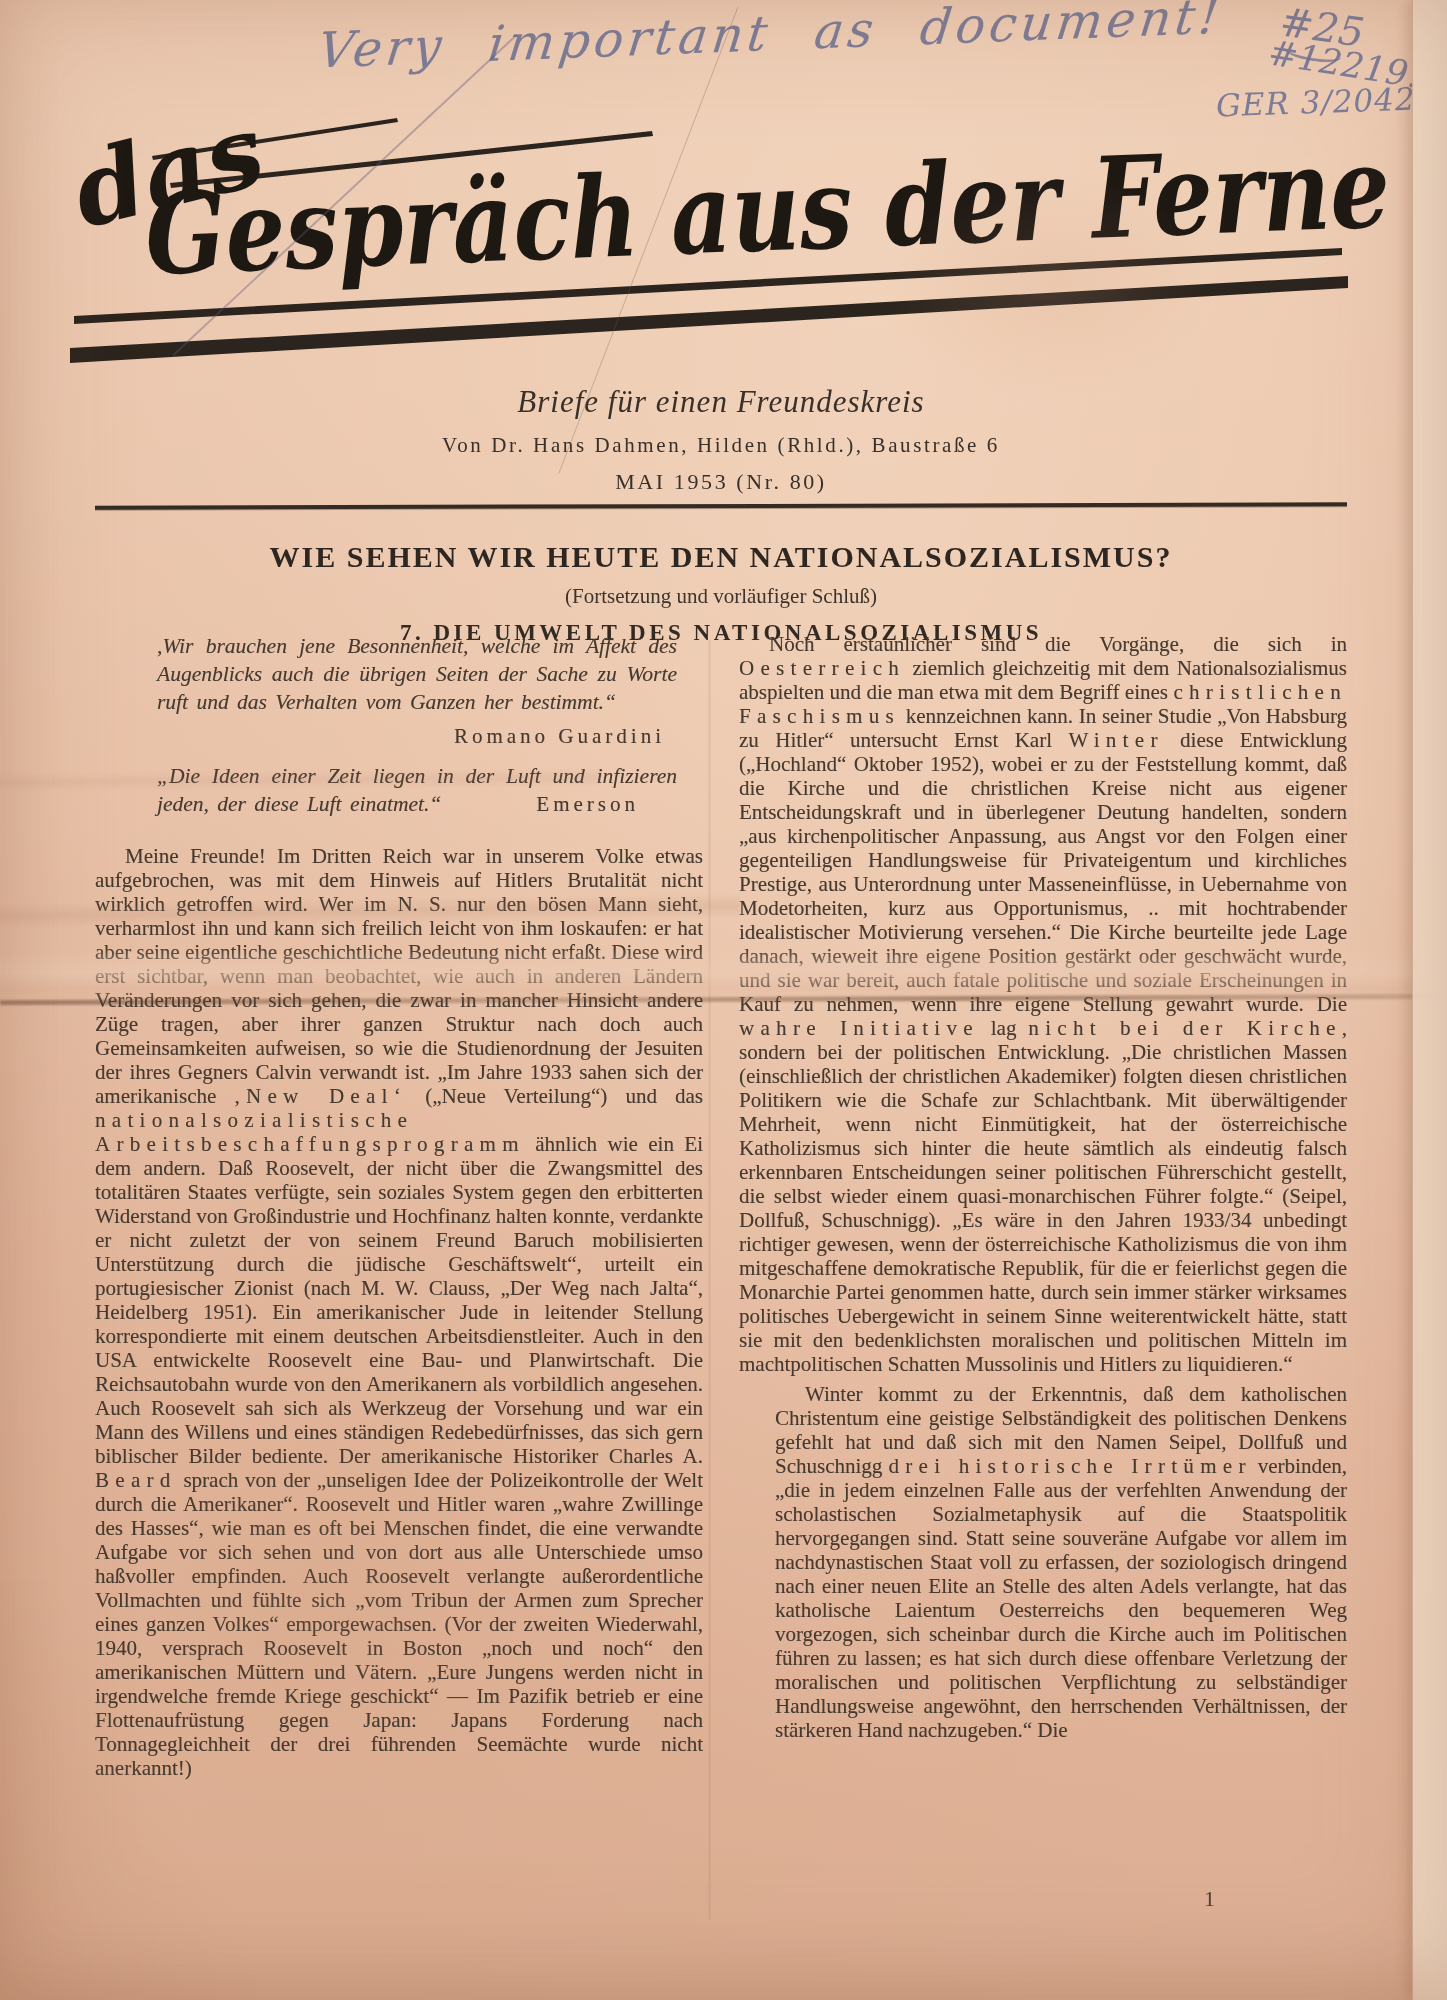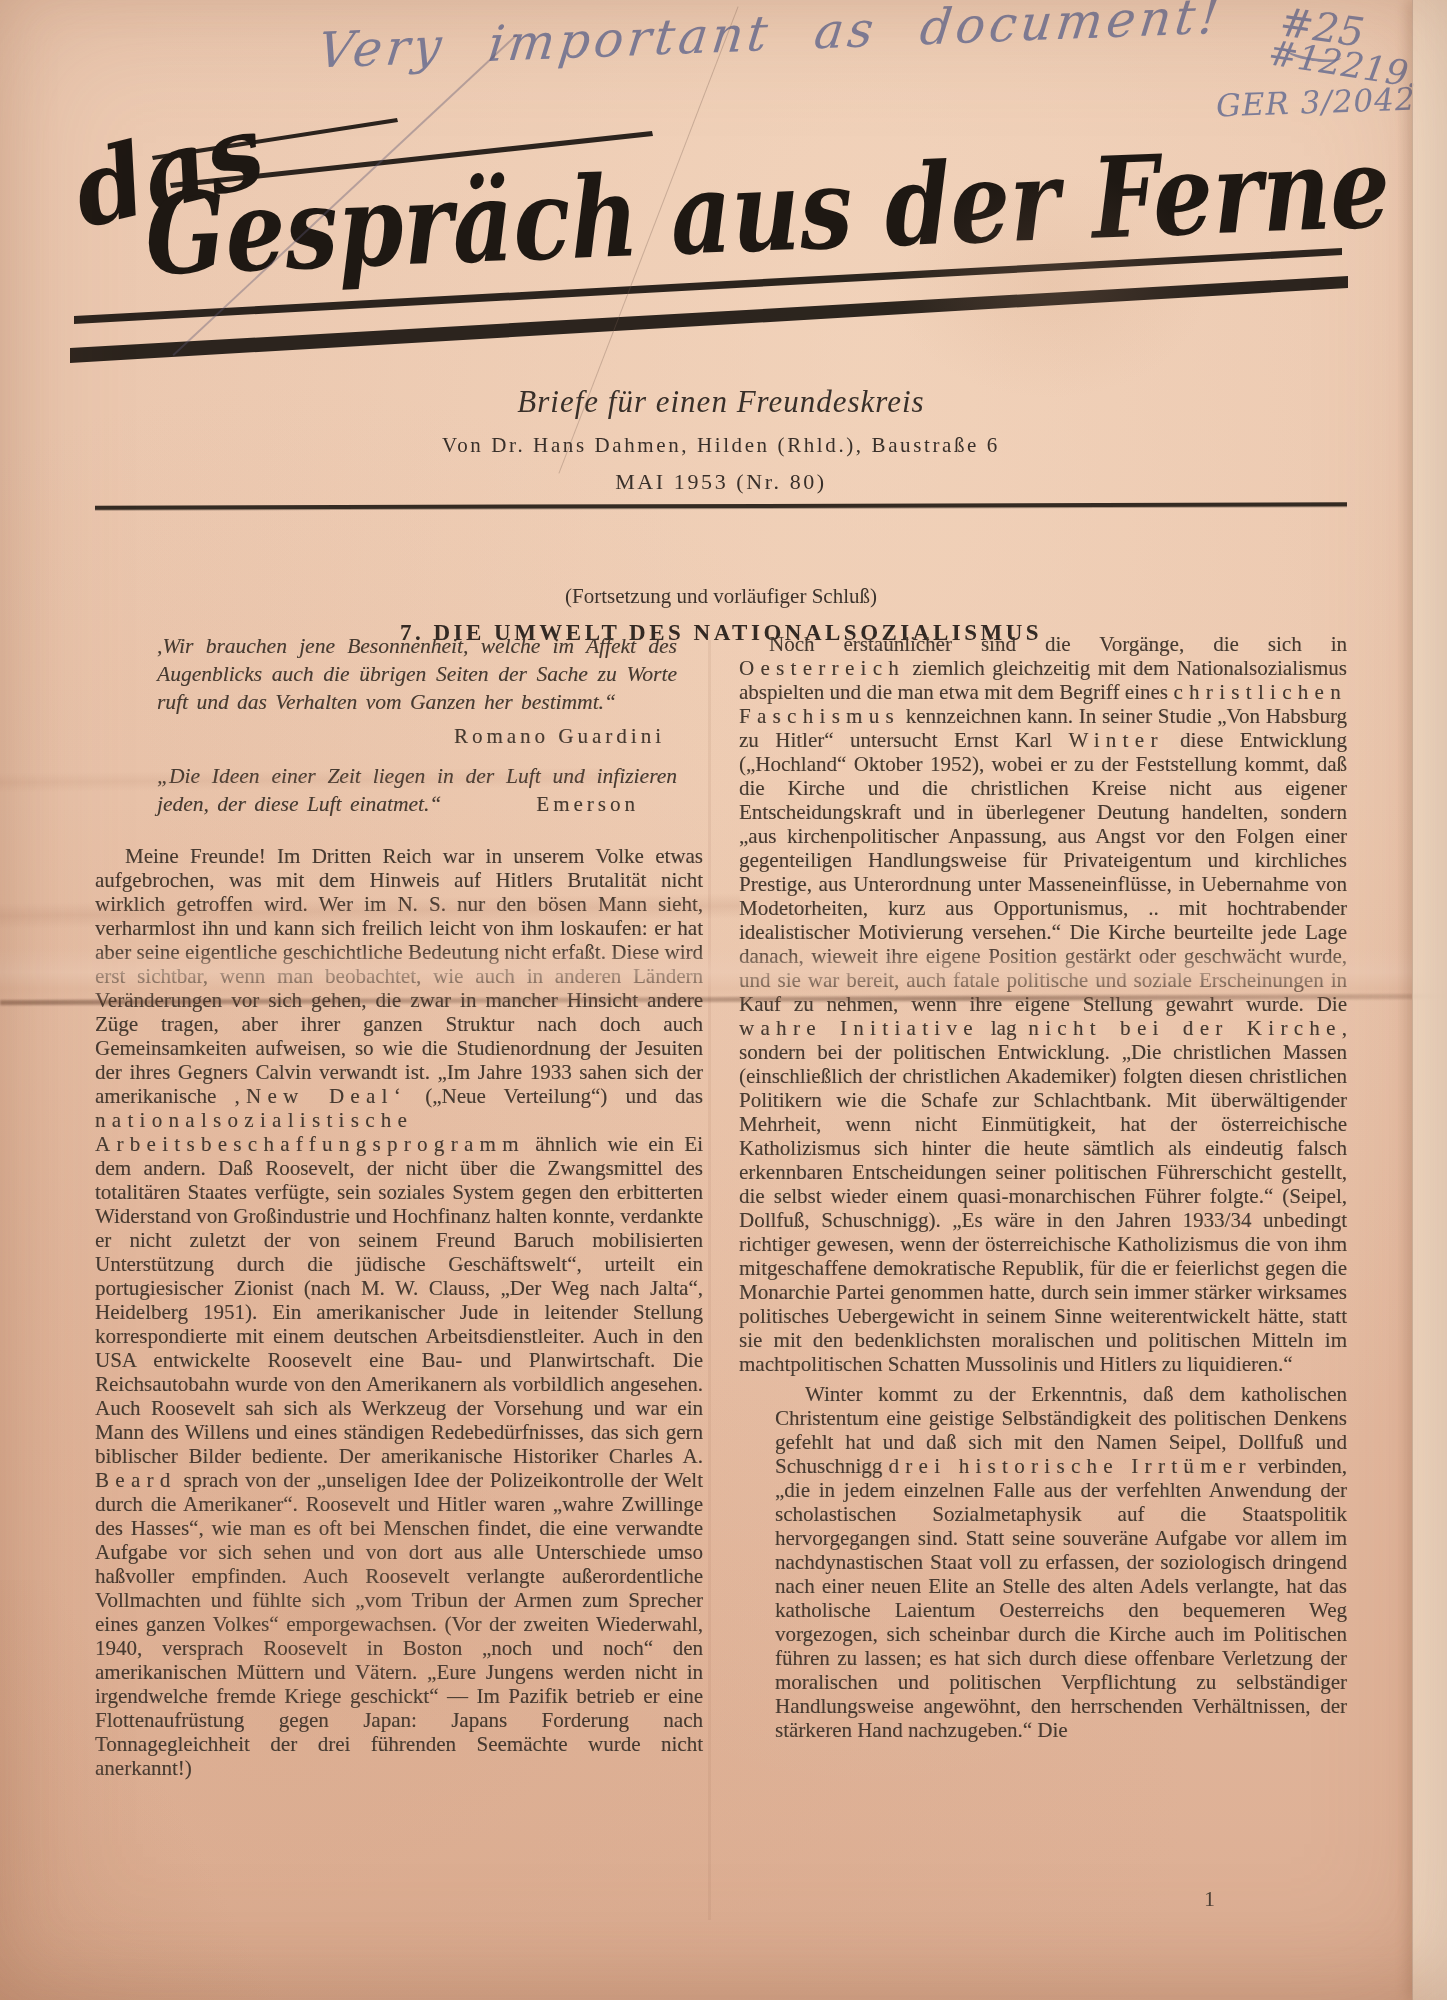--- a/index.html
+++ b/index.html
@@ -87,20 +87,21 @@
     </g>
     <text x="26" y="140" font-family="DejaVu Serif, serif" font-style="italic" font-weight="bold" font-size="100" fill="#1e1813" transform="rotate(-14 70 120)">das</text>
     <text x="95" y="196" font-family="DejaVu Serif, serif" font-style="italic" font-weight="bold" font-size="112" fill="#1e1813" textLength="1245" lengthAdjust="spacingAndGlyphs" transform="rotate(-2.2 95 196)">Gespräch aus der Ferne</text>
   </svg>
 
   <div class="abs ctr subtitle">Briefe für einen Freundeskreis</div>
   <div class="abs ctr byline">Von Dr. Hans Dahmen, Hilden (Rhld.), Baustraße 6</div>
   <div class="abs ctr issue">MAI 1953 (Nr. 80)</div>
   <div class="abs rule"></div>
 
+  <div class="abs ctr art-title">WIE SEHEN WIR HEUTE DEN NATIONALSOZIALISMUS?</div>
   <div class="abs ctr art-sub">(Fortsetzung und vorläufiger Schluß)</div>
   <div class="abs ctr art-sec">7. DIE UMWELT DES NATIONALSOZIALISMUS</div>
 
   <div class="abs columns">
     <div class="col">
       <div class="epigraph">,Wir brauchen jene Besonnenheit, welche im Affekt des Augenblicks auch die übrigen Seiten der Sache zu Worte ruft und das Verhalten vom Ganzen her bestimmt.“</div>
       <div class="epi-author">Romano Guardini</div>
       <div class="epigraph epi2-wrap">
         <span>„Die Ideen einer Zeit liegen in der Luft und infizieren jeden, der diese Luft einatmet.“</span>
         <span class="epi2-author">Emerson</span>

